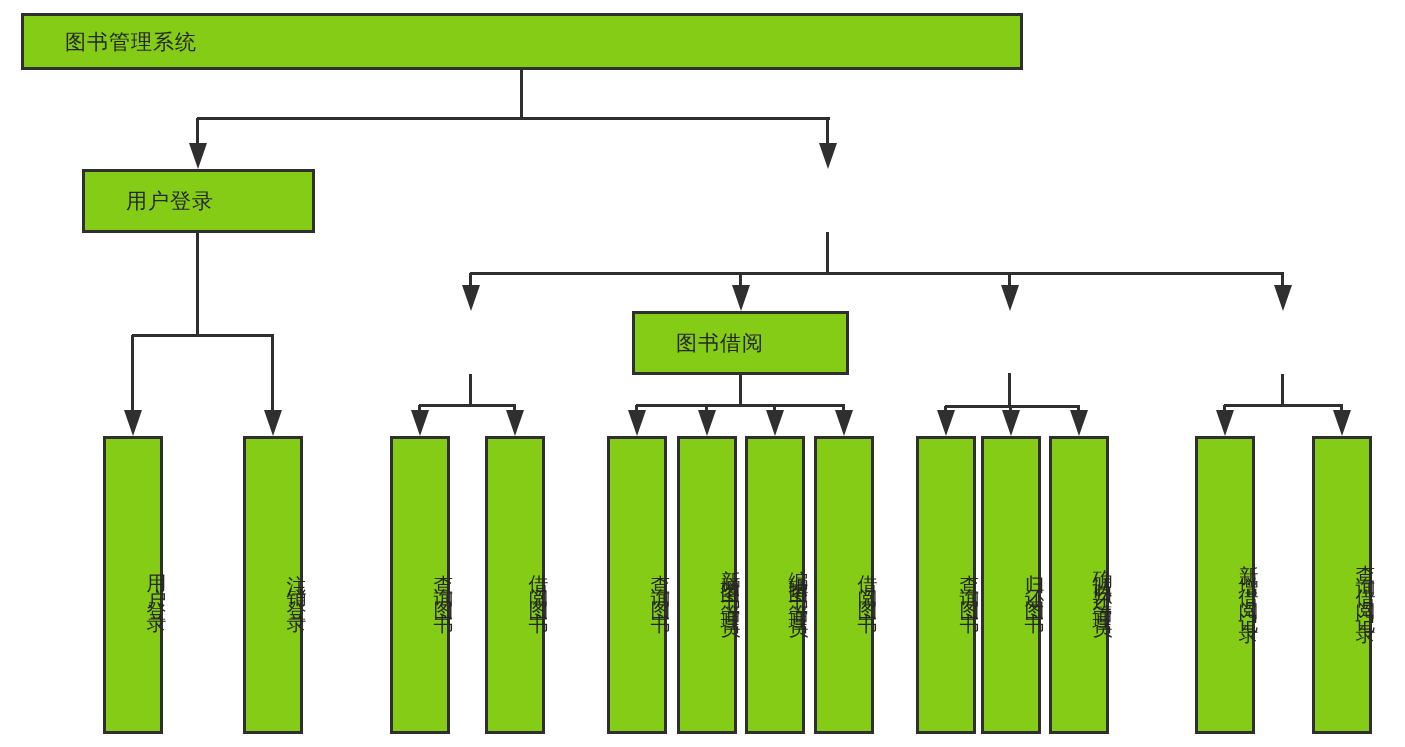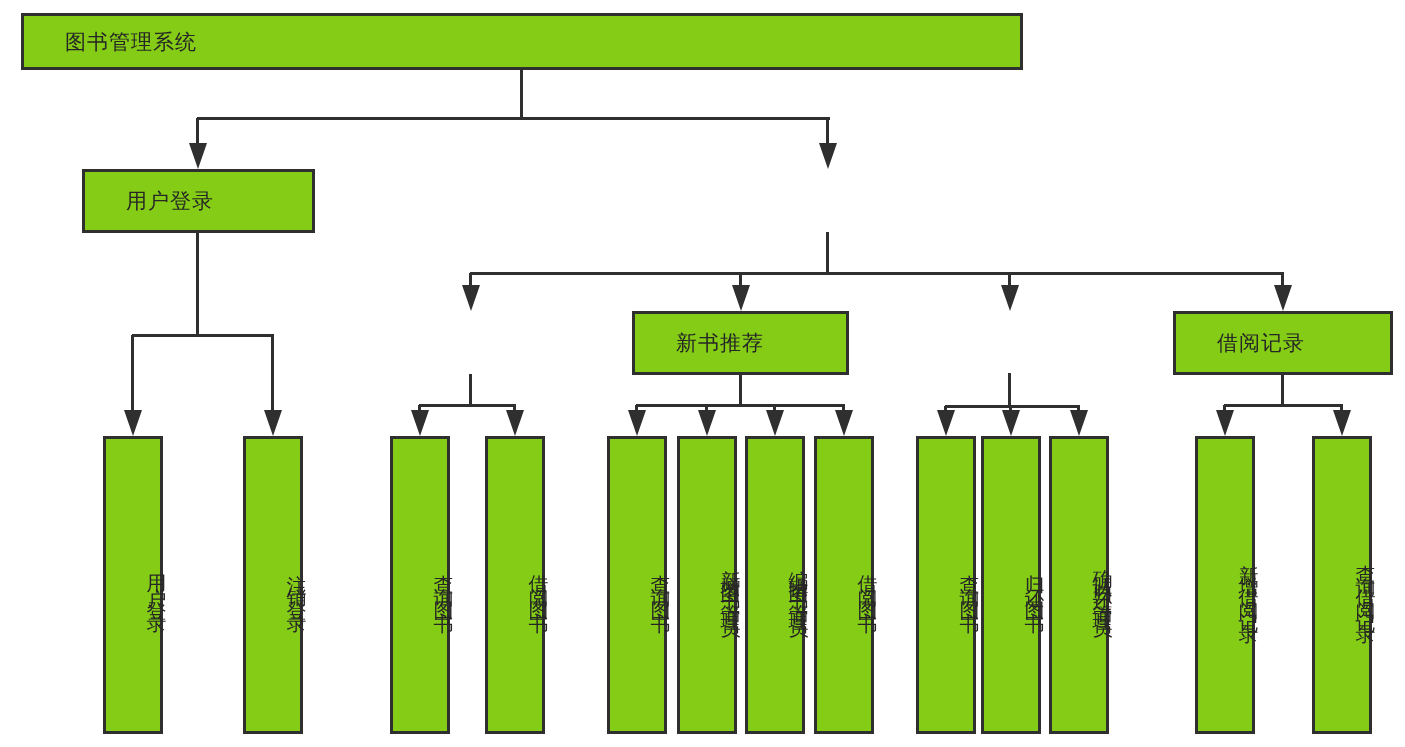--- a/index.html
+++ b/index.html
@@ -63,24 +63,21 @@
 
   <div class="node" style="left:21px; top:13px; width:1002px; height:57px;">
     <span>图书管理系统</span>
   </div>
 
   <div class="node" style="left:82px; top:169px; width:233px; height:64px;">
     <span>用户登录</span>
   </div>
 
   <div class="node" style="left:632px; top:311px; width:217px; height:64px;">
-    <span>新书推荐</span>
-  </div>
-  <div class="node" style="left:1173px; top:311px; width:220px; height:64px;">
-    <span>借阅记录</span>
+    <span>图书借阅</span>
   </div>
 
   <div class="node leaf" style="left:103px; top:436px; width:60px; height:298px;">
     <span class="vtext sp4">用户登录</span>
   </div>
   <div class="node leaf" style="left:243px; top:436px; width:60px; height:298px;">
     <span class="vtext sp4">注销登录</span>
   </div>
 
   <div class="node leaf" style="left:390px; top:436px; width:60px; height:298px;">

